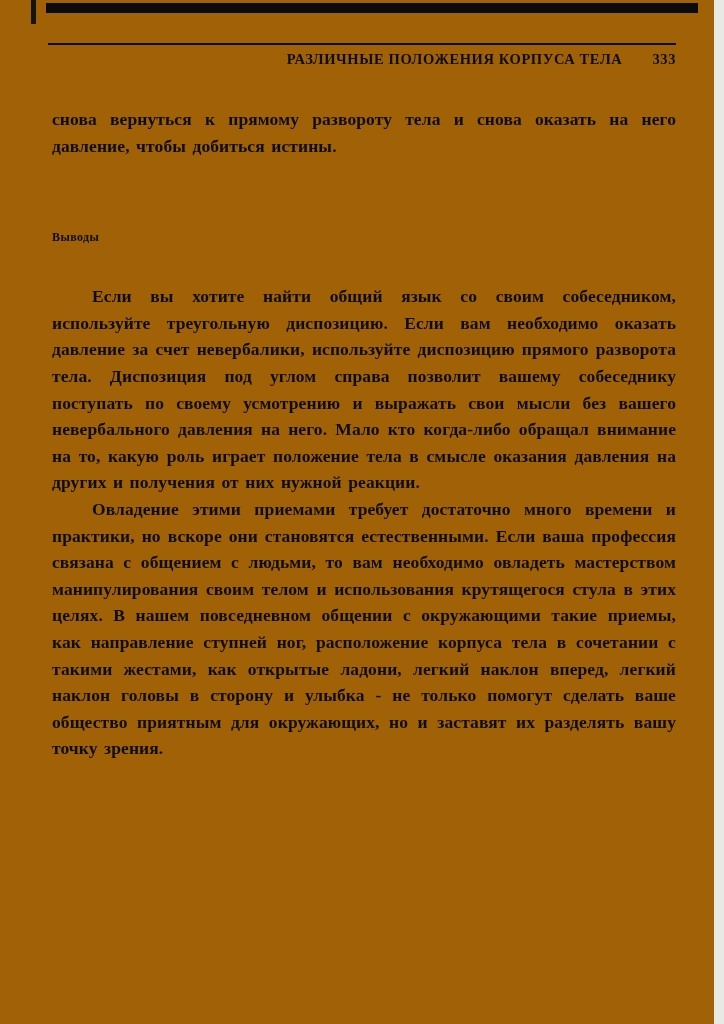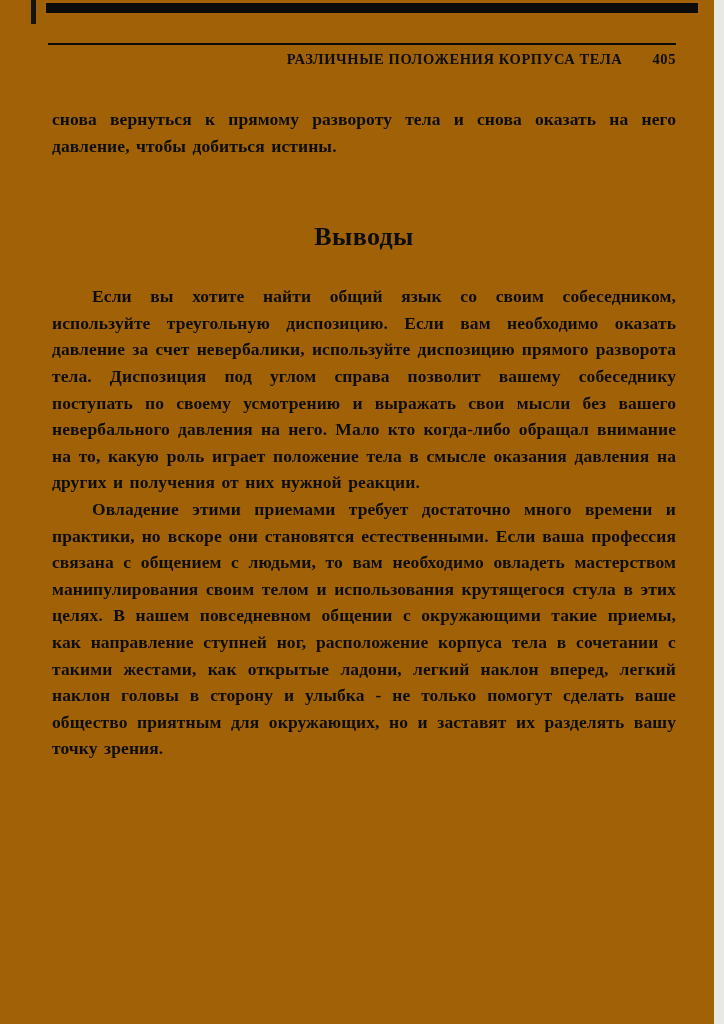--- a/index.html
+++ b/index.html
@@ -68,45 +68,45 @@
     word-spacing: 2px;
     letter-spacing: 0.1px;
   }
   .body-text p {
     margin: 0;
   }
   p.continuation {
     text-indent: 0;
   }
   h2.section-heading {
-    font-size: 26px;
+    font-size: 12px;
     font-weight: bold;
     letter-spacing: 0.4px;
     margin: 66px 0 34px 0;
-    text-align: center;
+    text-align: left;
     line-height: 24px;
   }
   p.para {
     text-indent: 40px;
     font-family: Liberation Serif, serif;
   }
 </style>
 </head>
 <body>
 
 <div class="page">
 
   <div class="scan-corner-mark"></div>
   <div class="scan-bar-top"></div>
 
   <div class="header-rule"></div>
 
   <div class="running-header">
     <span class="rh-title">РАЗЛИЧНЫЕ ПОЛОЖЕНИЯ КОРПУСА ТЕЛА</span>
-    <span class="rh-pagenum">405</span>
+    <span class="rh-pagenum">333</span>
   </div>
 
   <div class="body-text">
     <p class="continuation">снова вернуться к прямому развороту тела и снова оказать на него давление, чтобы добиться истины.</p>
 
     <h2 class="section-heading">Выводы</h2>
 
     <p class="para">Если вы хотите найти общий язык со своим собеседником, используйте треугольную диспозицию. Если вам необходимо оказать давление за счет невербалики, используйте диспозицию прямого разворота тела. Диспозиция под углом справа позволит вашему собеседнику поступать по своему усмотрению и выражать свои мысли без вашего невербального давления на него. Мало кто когда-либо обращал внимание на то, какую роль играет положение тела в смысле оказания давления на других и получения от них нужной реакции.</p>
 
     <p class="para">Овладение этими приемами требует достаточно много времени и практики, но вскоре они становятся естественными. Если ваша профессия связана с общением с людьми, то вам необходимо овладеть мастерством манипулирования своим телом и использования крутящегося стула в этих целях. В нашем повседневном общении с окружающими такие приемы, как направление ступней ног, расположение корпуса тела в сочетании с такими жестами, как открытые ладони, легкий наклон вперед, легкий наклон головы в сторону и улыбка - не только помогут сделать ваше общество приятным для окружающих, но и заставят их разделять вашу точку зрения.</p>

